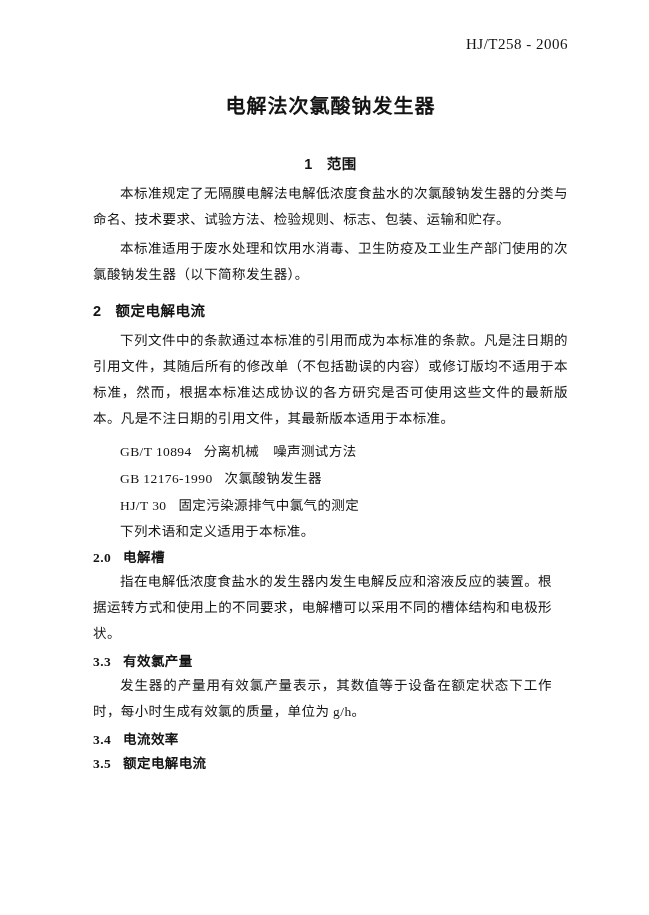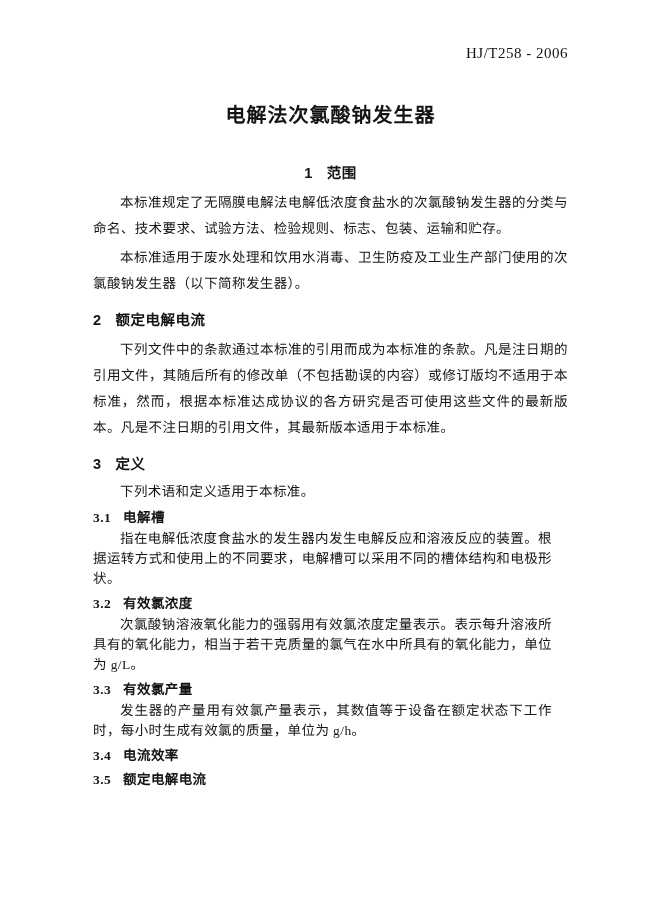--- a/index.html
+++ b/index.html
@@ -8,21 +8,21 @@
     width: 649px;
     height: 915px;
     background: #ffffff;
     color: #141414;
     font-family: "Liberation Serif", "DejaVu Serif", serif;
     overflow: hidden;
   }
   .page {
     width: 647px;
     height: 915px;
-    padding: 43px 79px 0 93px;
+    padding: 34px 79px 0 93px;
     position: relative;
   }
   
   .doc-header {
     text-align: right;
     font-size: 15px;
     line-height: 20px;
     font-family: "Liberation Serif", "DejaVu Serif", serif;
     letter-spacing: 0.5px;
   }
@@ -82,21 +82,21 @@
     letter-spacing: 0.4px;
   }
   .term-num {
     font-family: "Liberation Serif", "DejaVu Serif", serif;
     font-weight: bold;
     margin-right: 12px;
   }
   .term-def {
     margin: 0 16px 3px 0;
     font-size: 13.5px;
-    line-height: 20px;
+    line-height: 26px;
     text-indent: 2em;
     text-align: justify;
     letter-spacing: 0.4px;
   }
 </style>
 </head>
 <body>
 
 <div class="page">
 
@@ -110,41 +110,43 @@
     </h2>
     <p class="body-para">本标准规定了无隔膜电解法电解低浓度食盐水的次氯酸钠发生器的分类与命名、技术要求、试验方法、检验规则、标志、包装、运输和贮存。</p>
     <p class="body-para">本标准适用于废水处理和饮用水消毒、卫生防疫及工业生产部门使用的次氯酸钠发生器（以下简称发生器）。</p>
   </section>
 
   <section>
     <h2 class="sec-heading">
       <span class="sec-num">2</span><span>额定电解电流</span>
     </h2>
     <p class="body-para">下列文件中的条款通过本标准的引用而成为本标准的条款。凡是注日期的引用文件，其随后所有的修改单（不包括勘误的内容）或修订版均不适用于本标准，然而，根据本标准达成协议的各方研究是否可使用这些文件的最新版本。凡是不注日期的引用文件，其最新版本适用于本标准。</p>
+    <div class="ref-list">
+      <p class="ref-item">
+        <span class="ref-code">GB/T 10894</span><span>分离机械　噪声测试方法</span>
+      </p>
+      <p class="ref-item">
+        <span class="ref-code">GB 12176-1990</span><span>次氯酸钠发生器</span>
+      </p>
+      <p class="ref-item">
+        <span class="ref-code">HJ/T 30</span><span>固定污染源排气中氯气的测定</span>
+      </p>
+    </div>
   </section>
 
   <section>
-    <h2 class="sec-heading">
-      <span class="sec-num">3</span><span>定义</span>
-    </h2>
     <p class="sec3-intro">下列术语和定义适用于本标准。</p>
 
     <div class="term">
       <h3 class="term-heading">
-        <span class="term-num">3.1</span><span>电解槽</span>
+        <span class="term-num">2.0</span><span>电解槽</span>
       </h3>
       <p class="term-def">指在电解低浓度食盐水的发生器内发生电解反应和溶液反应的装置。根据运转方式和使用上的不同要求，电解槽可以采用不同的槽体结构和电极形状。</p>
     </div>
 
-    <div class="term">
-      <h3 class="term-heading">
-        <span class="term-num">3.2</span><span>有效氯浓度</span>
-      </h3>
-      <p class="term-def">次氯酸钠溶液氧化能力的强弱用有效氯浓度定量表示。表示每升溶液所具有的氧化能力，相当于若干克质量的氯气在水中所具有的氧化能力，单位为 g/L。</p>
-    </div>
 
     <div class="term">
       <h3 class="term-heading">
         <span class="term-num">3.3</span><span>有效氯产量</span>
       </h3>
       <p class="term-def">发生器的产量用有效氯产量表示，其数值等于设备在额定状态下工作时，每小时生成有效氯的质量，单位为 g/h。</p>
     </div>
 
     <div class="term">
       <h3 class="term-heading">

